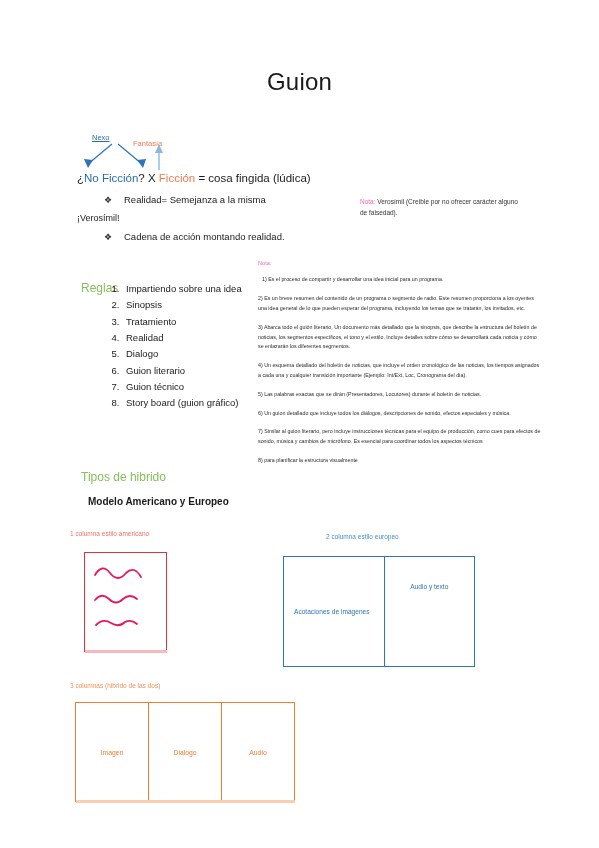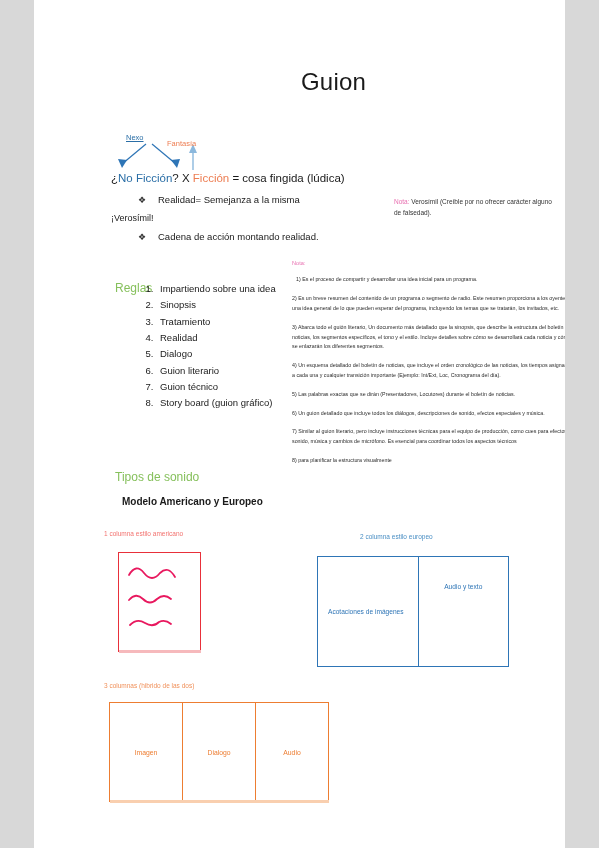--- a/index.html
+++ b/index.html
@@ -1,19 +1,19 @@
 <!DOCTYPE html>
 <html><head>
 <meta charset="utf-8">
 <style>
   html,body{margin:0;padding:0;background:#d8d8d8;}
   body{font-family:"Liberation Sans","DejaVu Sans",sans-serif;}
   .page{
     position:relative;
-    width:531px;height:848px;
+    width:599px;height:848px;
     background:#ffffff;
     overflow:hidden;
     margin:0 auto;
   }
   
   .doc-title{
     position:absolute;left:0;top:68px;width:599px;
     text-align:center;
     font-size:24px;color:#1a1a1a;font-weight:400;
     letter-spacing:.2px;
@@ -178,21 +178,21 @@
     <p class="indent">1) Es el proceso de compartir y desarrollar una idea inicial para un programa.</p>
     <p>2) Es un breve resumen del contenido de un programa o segmento de radio. Este resumen proporciona a los oyentes una idea general de lo que pueden esperar del programa, incluyendo los temas que se tratarán, los invitados, etc.</p>
     <p>3) Abarca todo el guión literario, Un documento más detallado que la sinopsis, que describe la estructura del boletín de noticias, los segmentos específicos, el tono y el estilo. Incluye detalles sobre cómo se desarrollará cada noticia y cómo se enlazarán los diferentes segmentos.</p>
     <p>4) Un esquema detallado del boletín de noticias, que incluye el orden cronológico de las noticias, los tiempos asignados a cada una y cualquier transición importante (Ejemplo: Int/Ext, Loc, Cronograma del día).</p>
     <p>5) Las palabras exactas que se dirán (Presentadores, Locutores) durante el boletín de noticias.</p>
     <p>6) Un guion detallado que incluye todos los diálogos, descripciones de sonido, efectos especiales y música.</p>
     <p>7) Similar al guion literario, pero incluye instrucciones técnicas para el equipo de producción, como cues para efectos de sonido, música y cambios de micrófono. Es esencial para coordinar todos los aspectos técnicos</p>
     <p>8) para planificar la estructura visualmente</p>
   </div>
 
-  <div class="h-tipos">Tipos de sonido</div>
+  <div class="h-tipos">Tipos de hibrido</div>
   <div class="sub-modelo">Modelo Americano y Europeo</div>
 
   <div class="cap cap-red">1 columna estilo americano</div>
   <div class="box1">
     <svg width="78" height="95" viewBox="0 0 78 95">
       <path d="M10 22 Q17 10 25 20 T41 20 Q49 12 56 24" fill="none" stroke="#e8185e" stroke-width="1.8" stroke-linecap="round"></path>
       <path d="M10 47 Q17 39 24 46 T38 46 Q45 40 52 46" fill="none" stroke="#e8185e" stroke-width="1.8" stroke-linecap="round"></path>
       <path d="M11 72 Q18 65 26 70 T40 69 Q46 66 52 71" fill="none" stroke="#e8185e" stroke-width="1.8" stroke-linecap="round"></path>
     </svg>
   </div>

